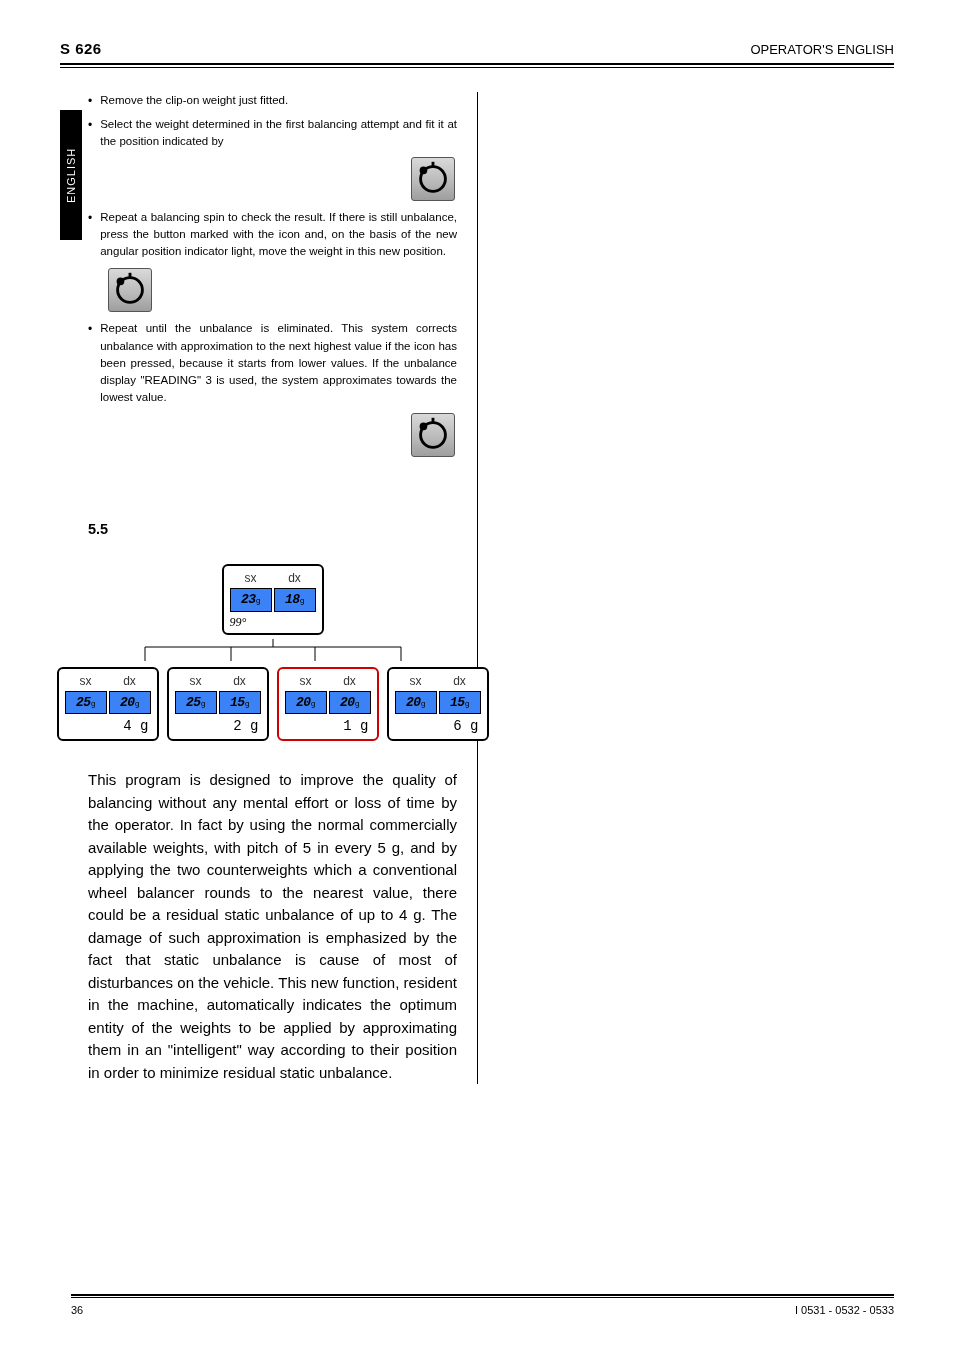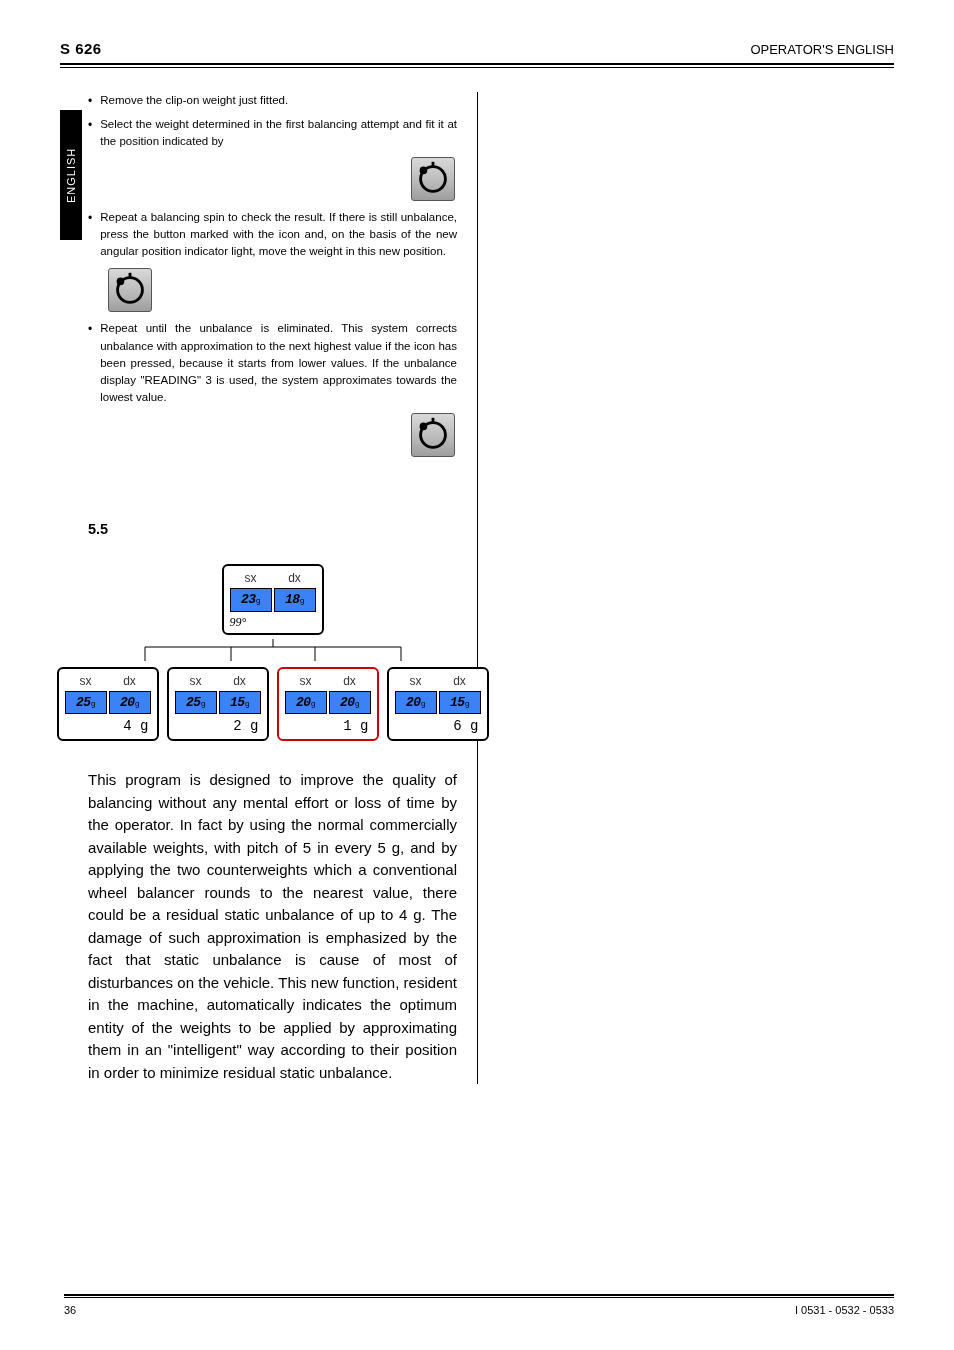--- a/index.html
+++ b/index.html
@@ -170,21 +170,21 @@
   .body-para {
     font-size: 15px;
     line-height: 1.5;
     text-align: justify;
     margin-top: 28px;
   }
 
   .footer {
     position: absolute;
     bottom: 34px;
-    left: 64px;
+    left: 71px;
     right: 60px;
   }
   .footer-rule { border: none; border-top: 2px solid #000; margin-bottom: 1px; }
   .footer-rule2 { border: none; border-top: 1px solid #000; margin-bottom: 6px; }
   .footer-row {
     display: flex;
     justify-content: space-between;
     font-size: 11px;
   }
 </style>

